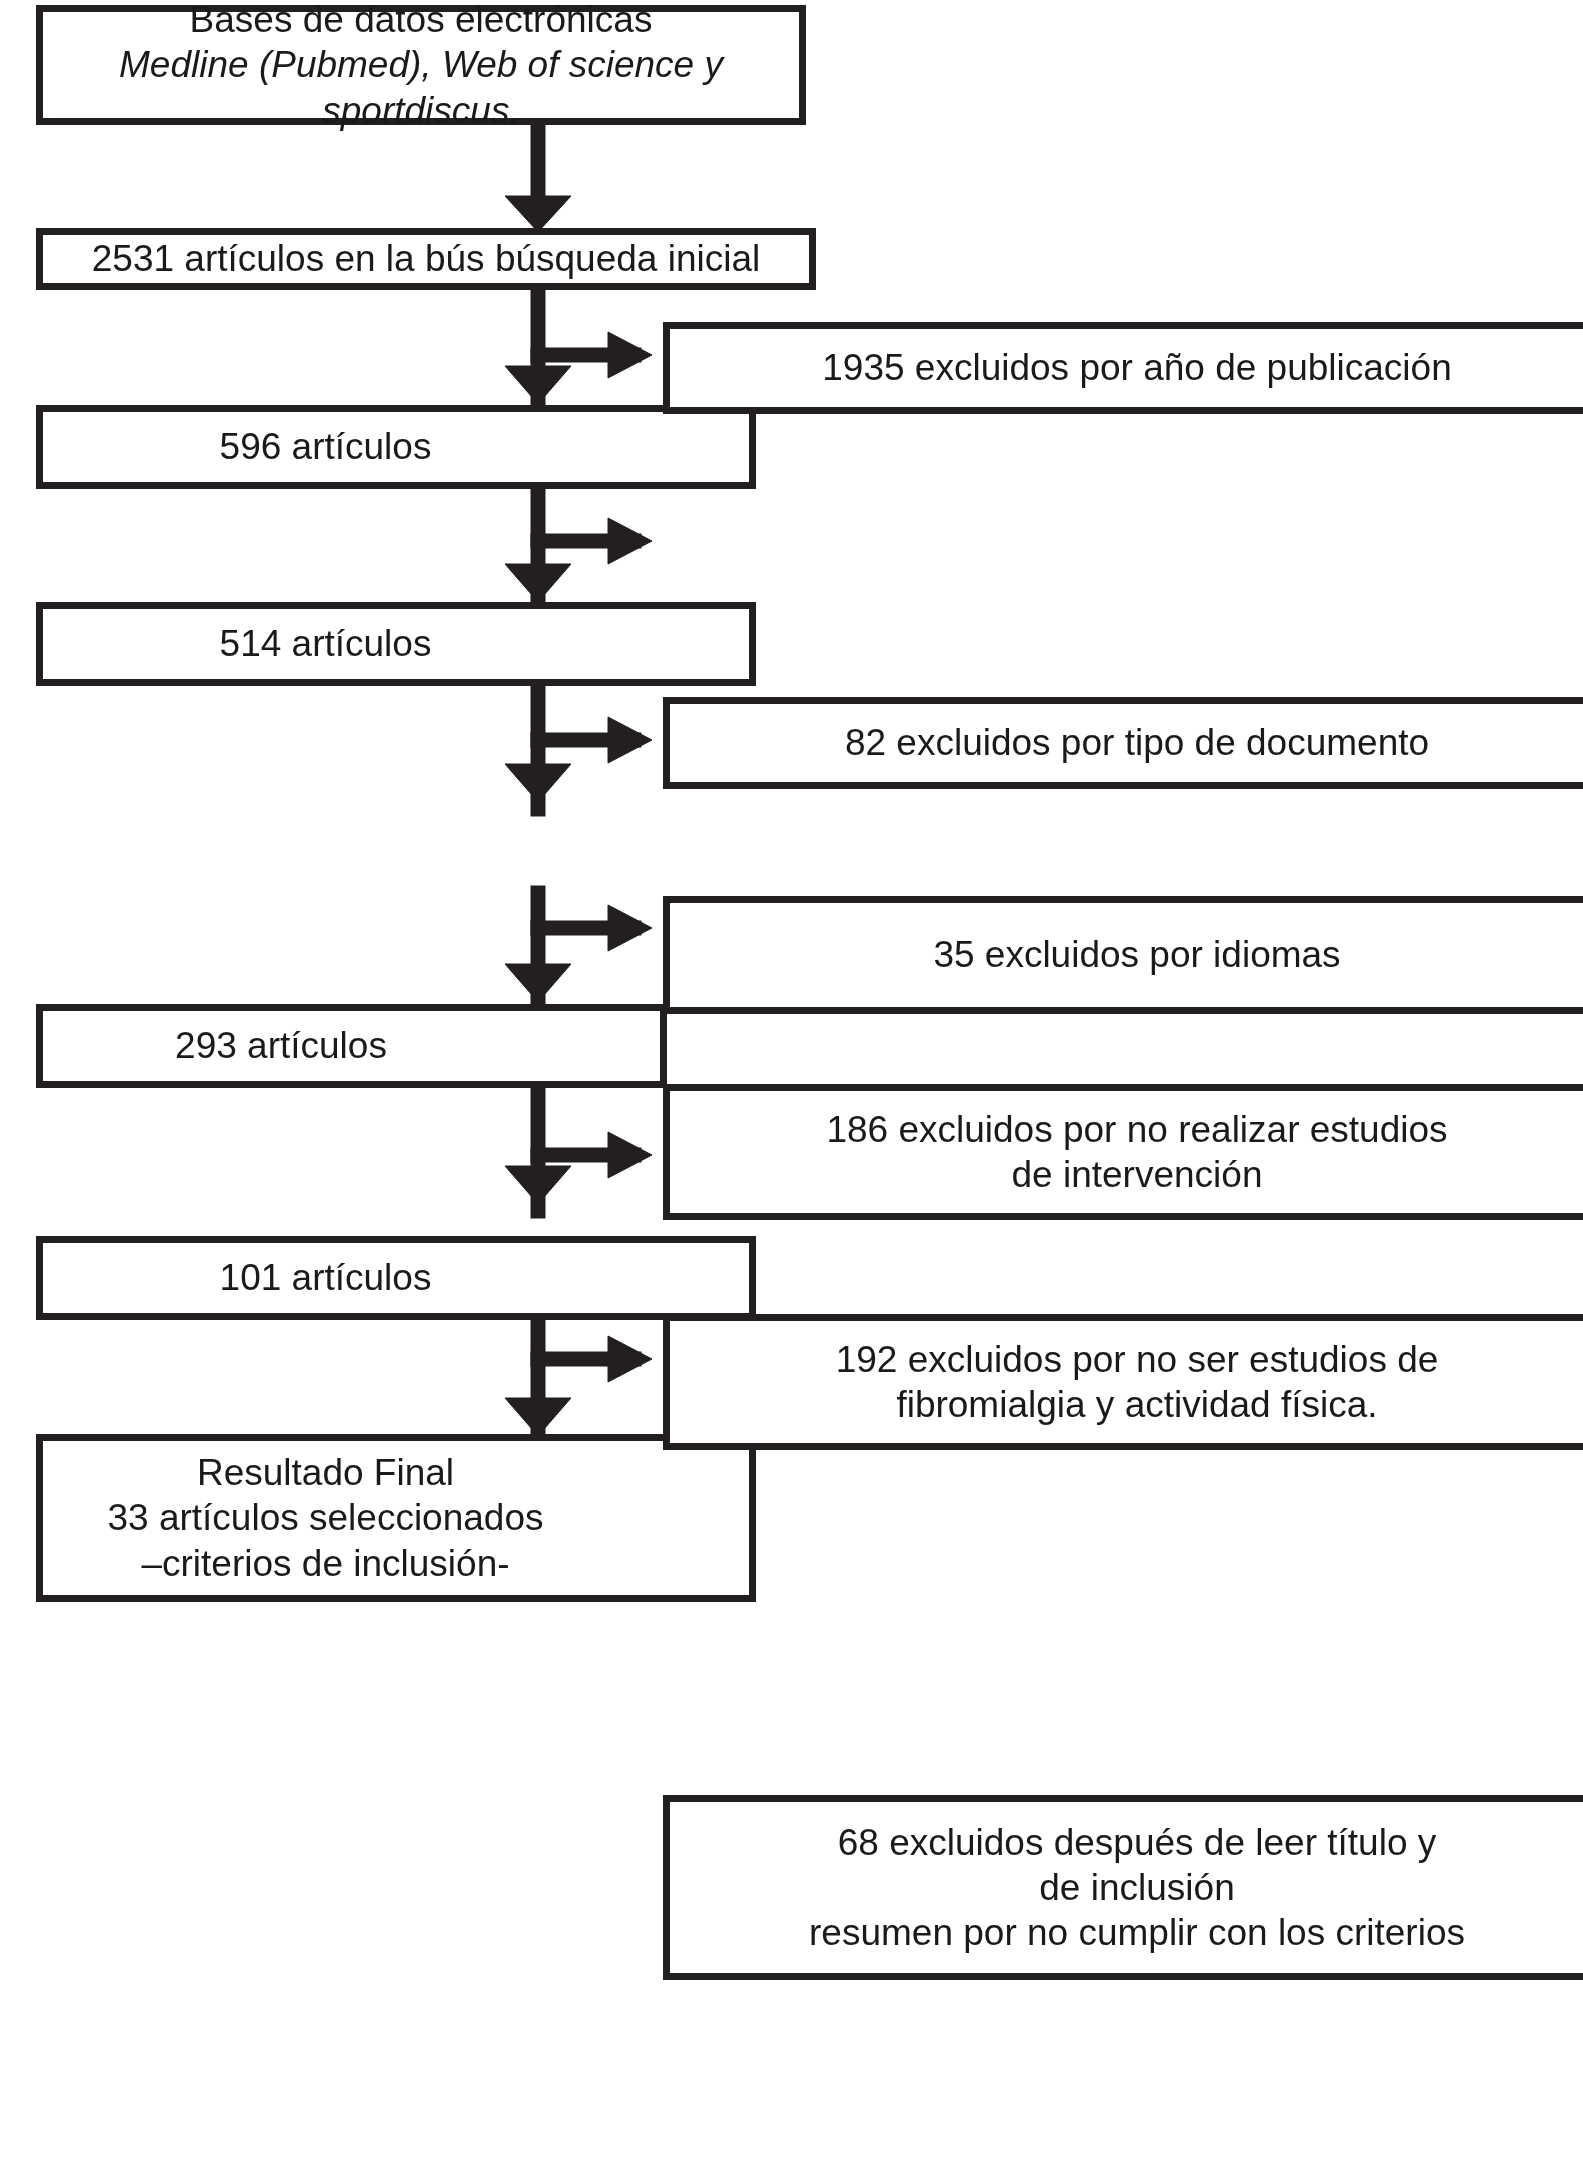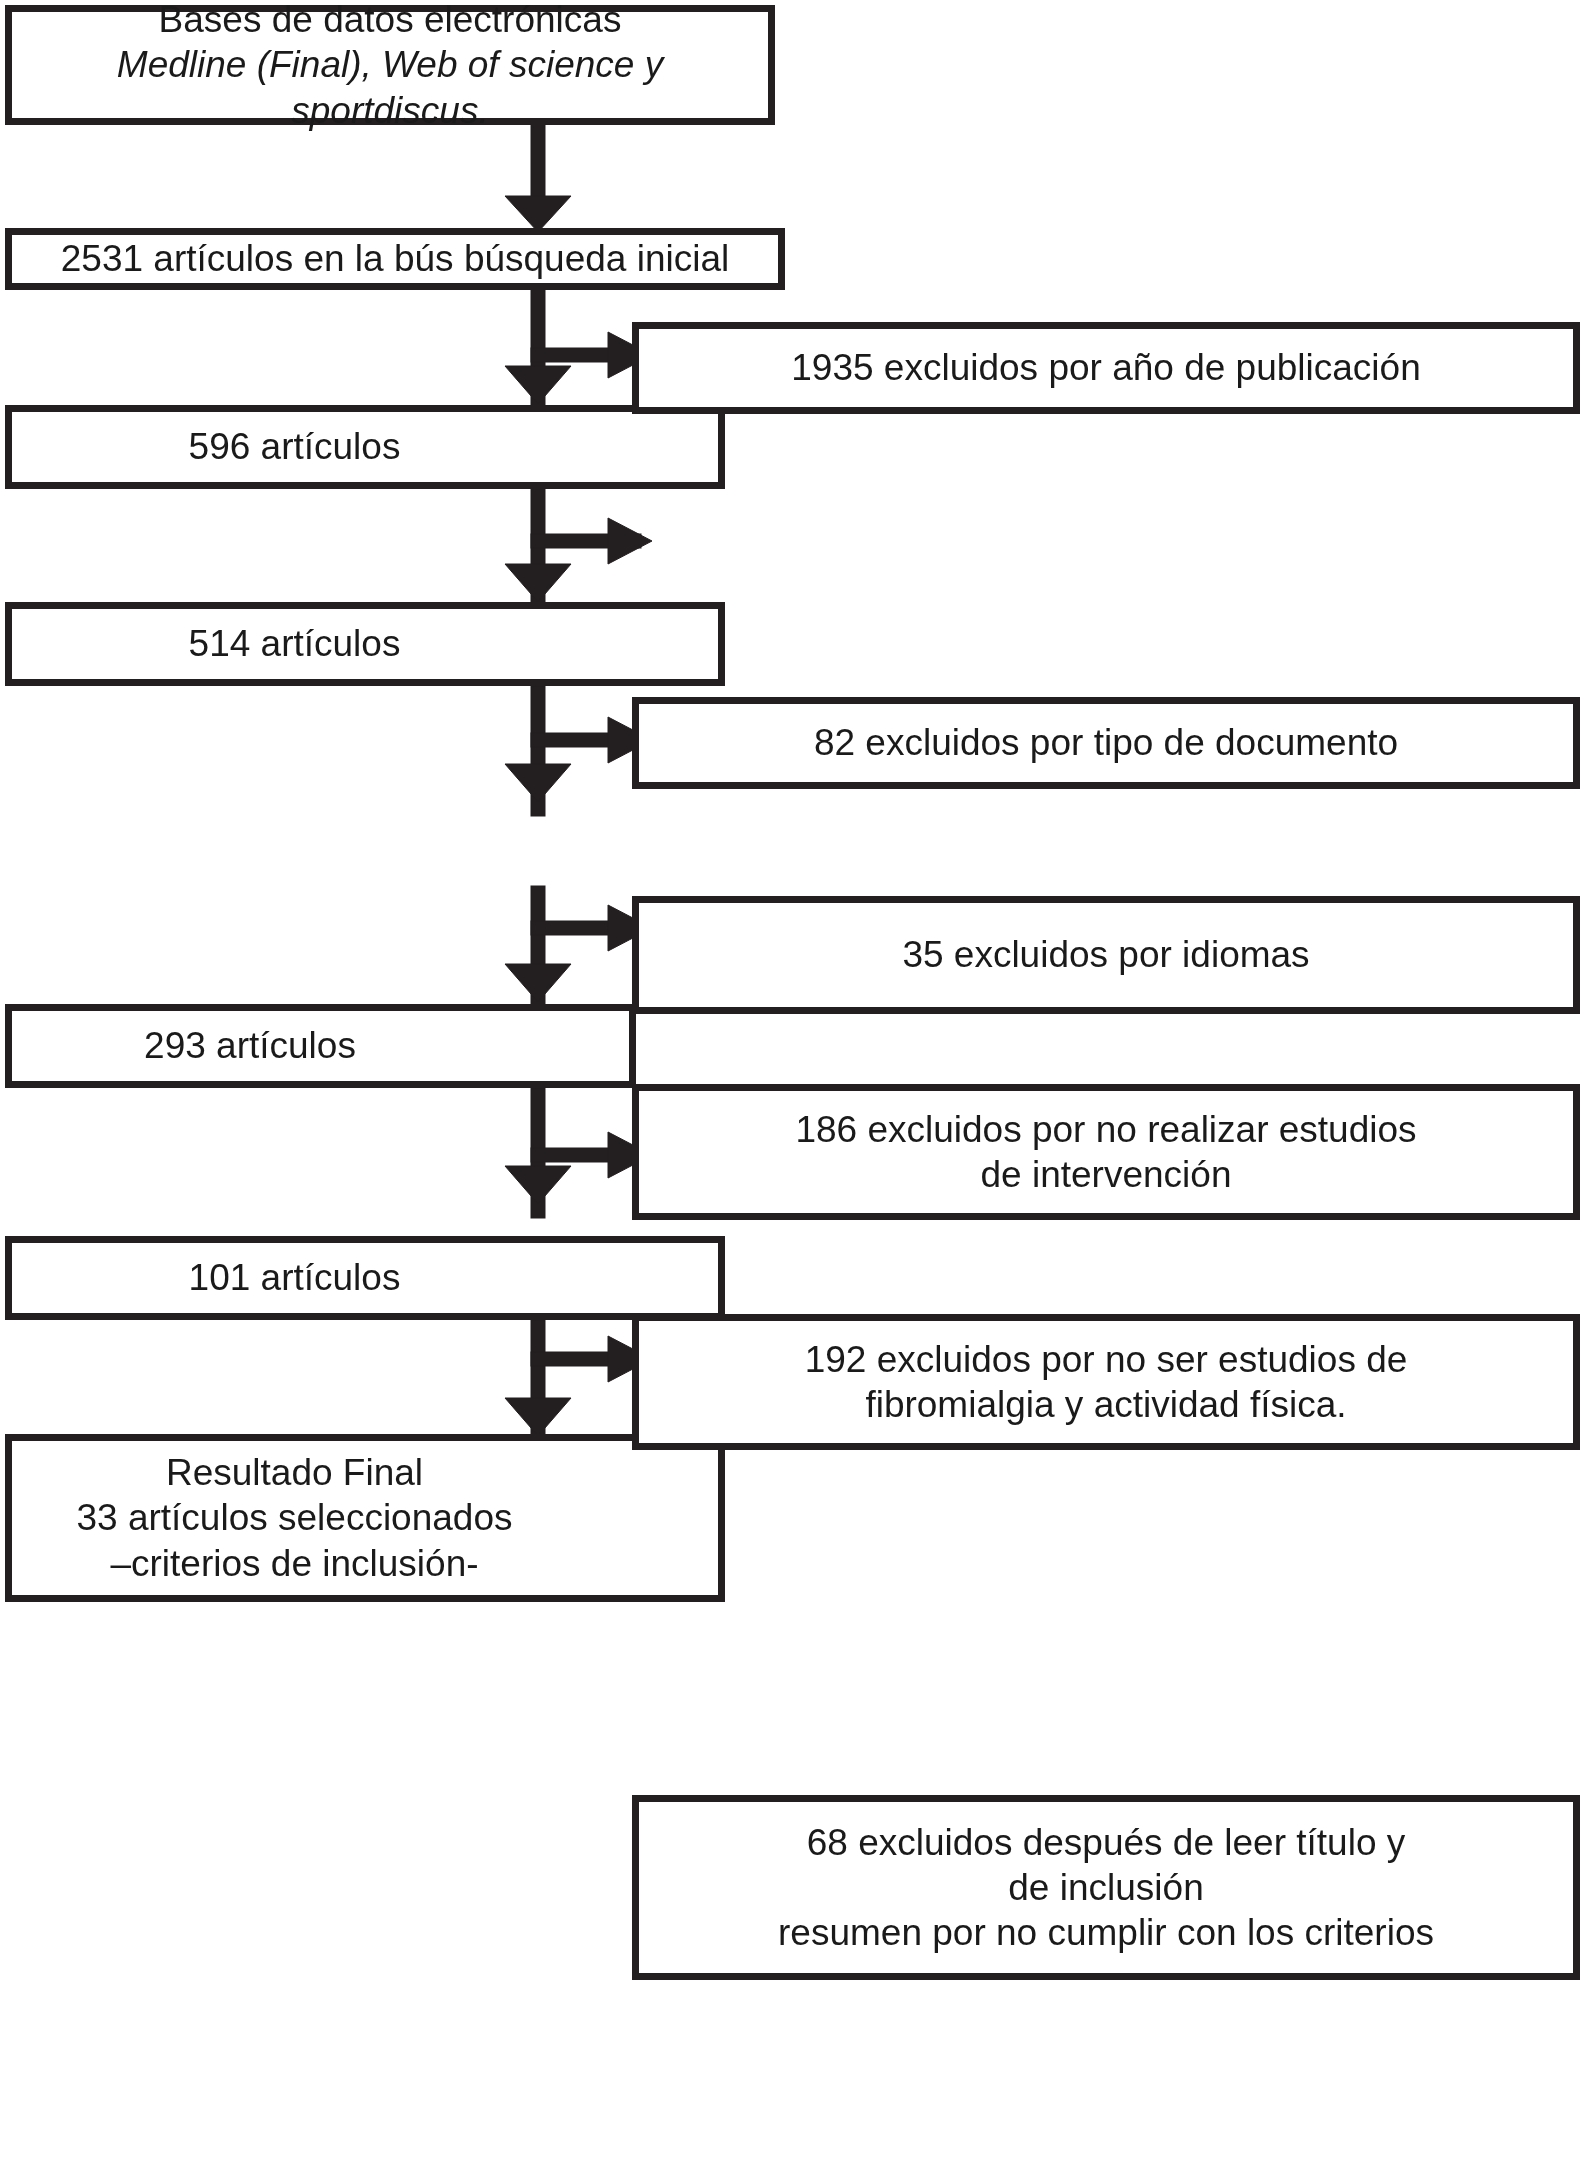--- a/index.html
+++ b/index.html
@@ -21,20 +21,21 @@
     box-sizing: border-box;
     border: 7px solid #231f20;
     background: #ffffff;
     display: flex;
     align-items: center;
     justify-content: center;
     text-align: center;
     line-height: 1.22;
     font-size: 37px;
     z-index: 3;
+    margin-left: 31px;
   }
   .box .lines {
     padding: 0 14px;
     width: 100%;
   }
   .box .ln { display: block; }
   .ital { font-style: italic; }
 
   
   #wires {
@@ -84,21 +85,21 @@
       <rect x="531" y="1320" width="14" height="130"></rect>
       <rect x="531" y="1352" width="110" height="14"></rect>
       <polygon points="608,1336 608,1382 652,1359"></polygon>
       <polygon points="505,1398 571,1398 538,1436"></polygon>
     </g>
   </svg>
 
   <div class="box" style="left:5px; top:5px; width:770px; height:120px;">
     <span class="lines">
       <span class="ln">Bases de datos electrónicas</span>
-      <span class="ln ital">Medline (Final), Web of science y sportdiscus.</span>
+      <span class="ln ital">Medline (Pubmed), Web of science y sportdiscus.</span>
     </span>
   </div>
 
   <div class="box" style="left:5px; top:228px; width:780px; height:62px;">
     <span class="lines">
       <span class="ln">2531 artículos en la bús búsqueda inicial</span>
     </span>
   </div>
 
   <div class="box" style="left:5px; top:405px; width:720px; height:84px; justify-content:flex-start;">

